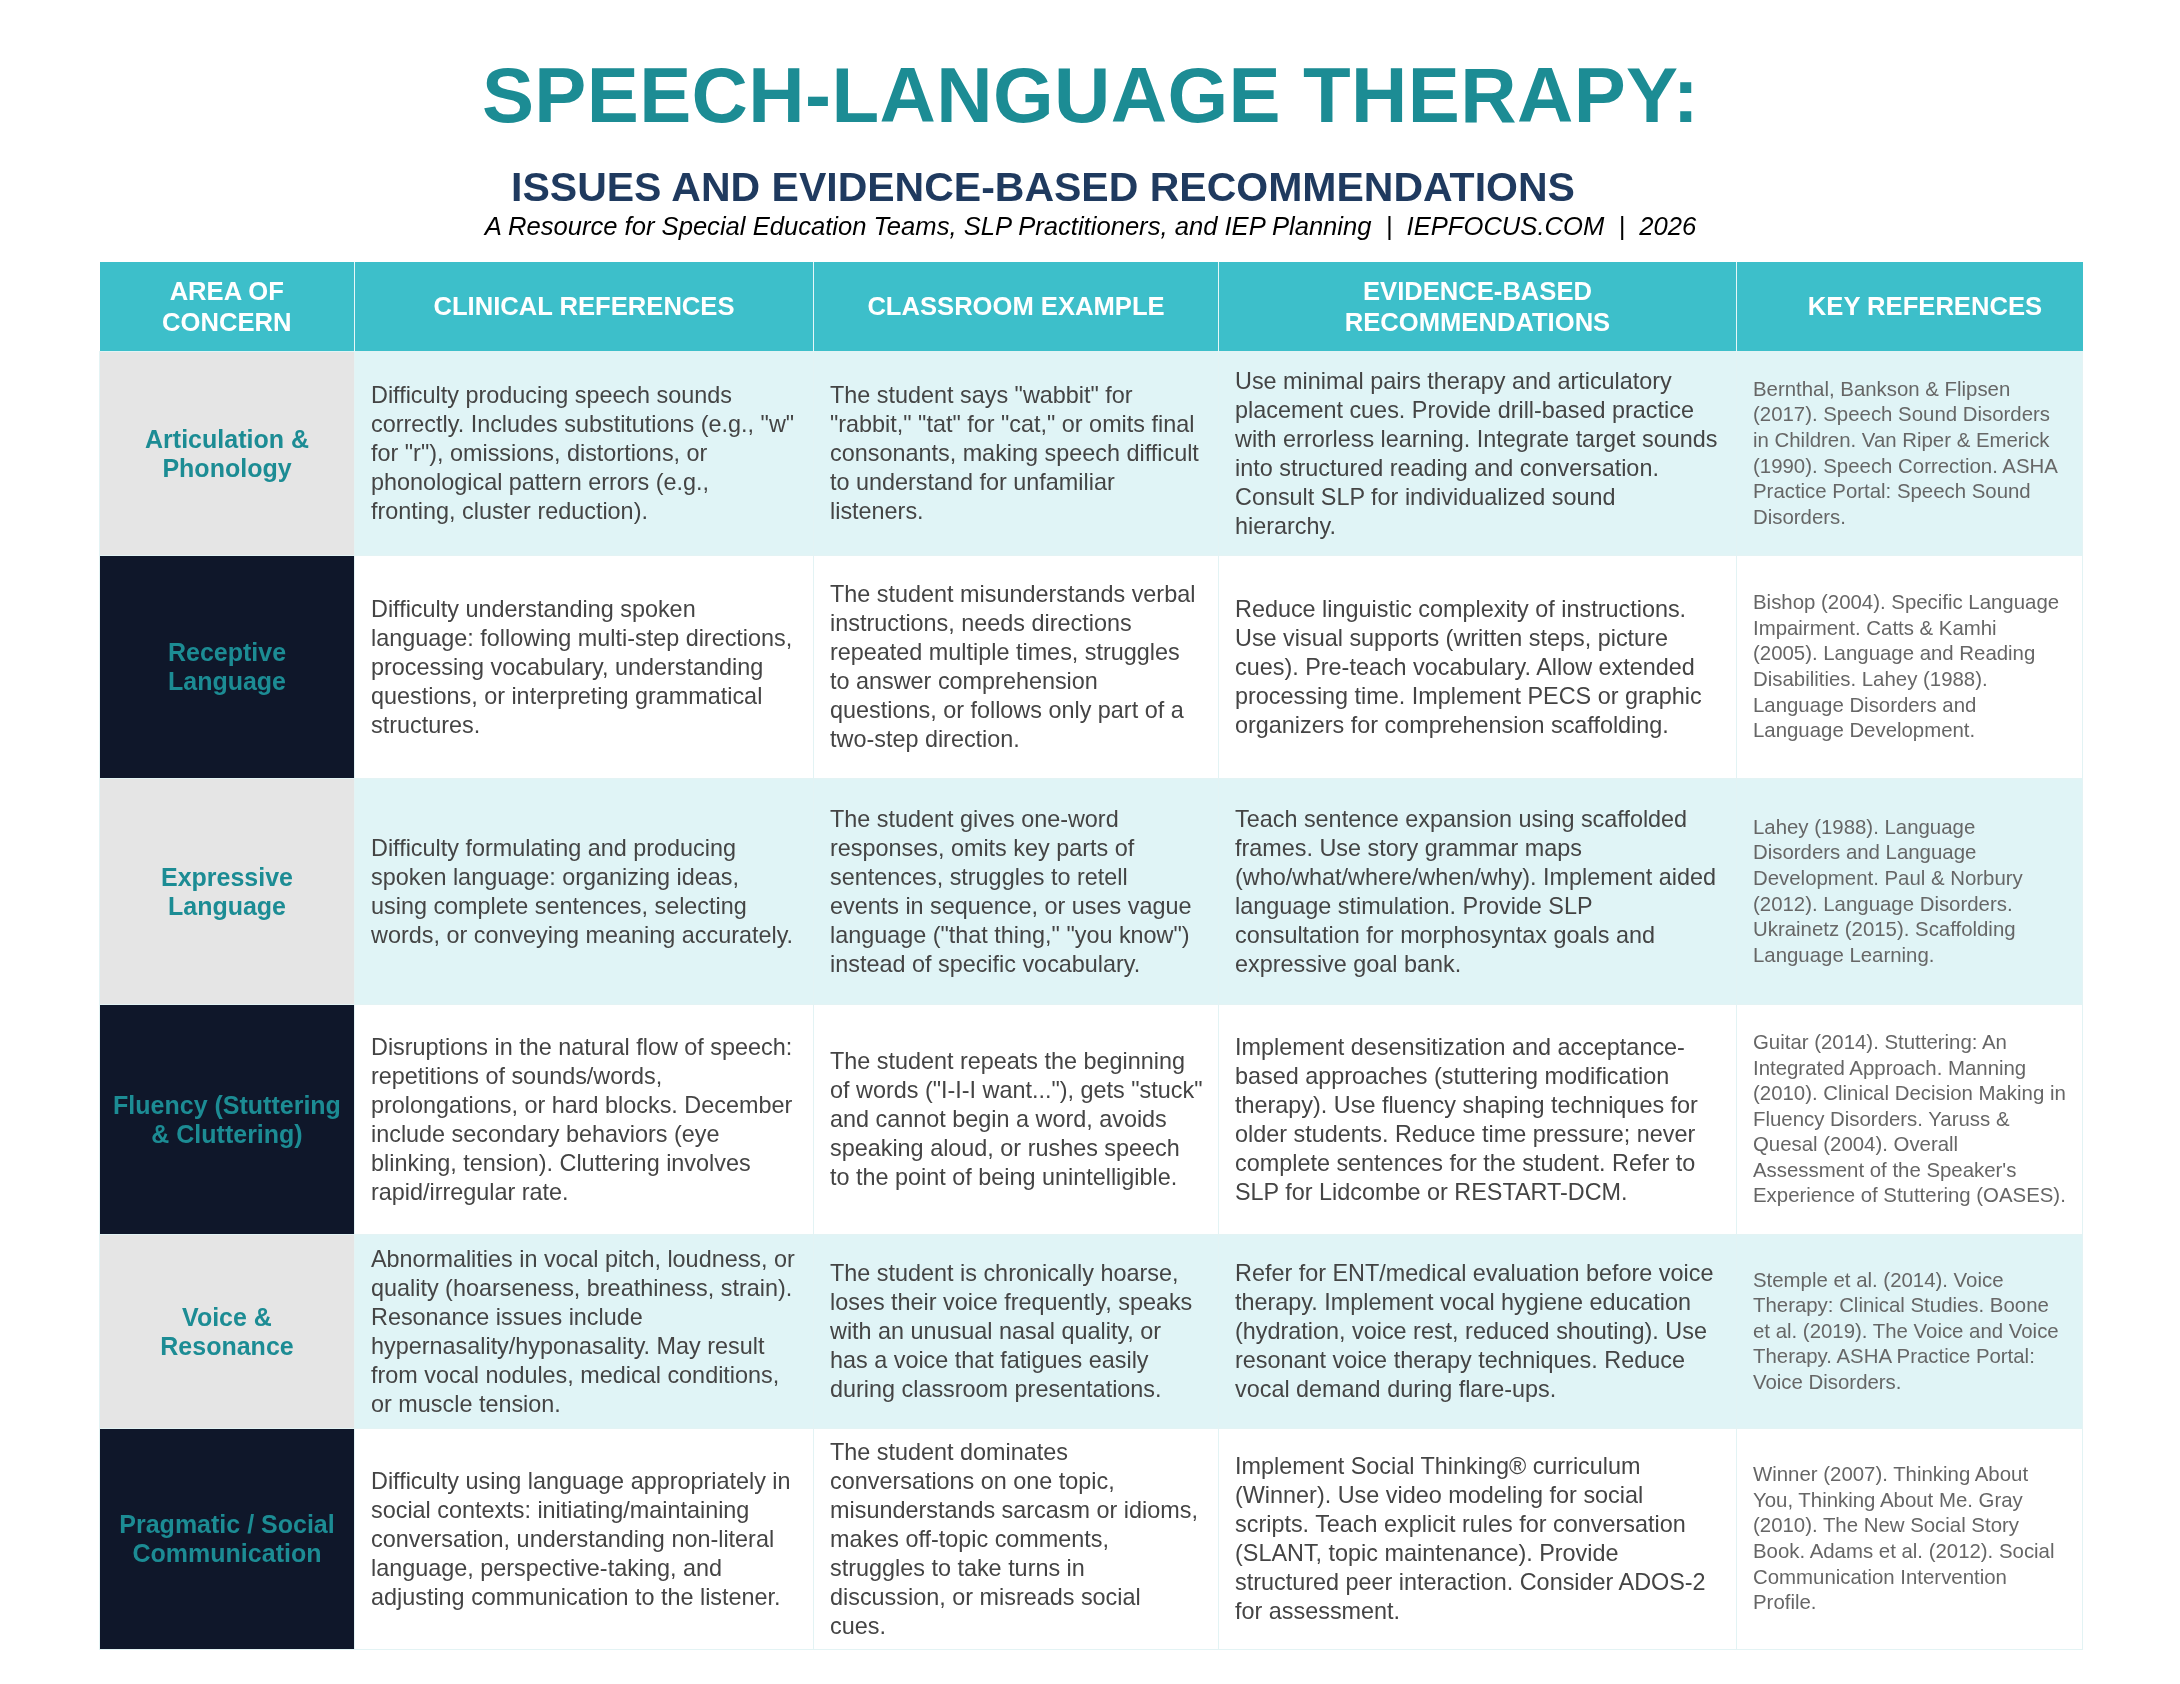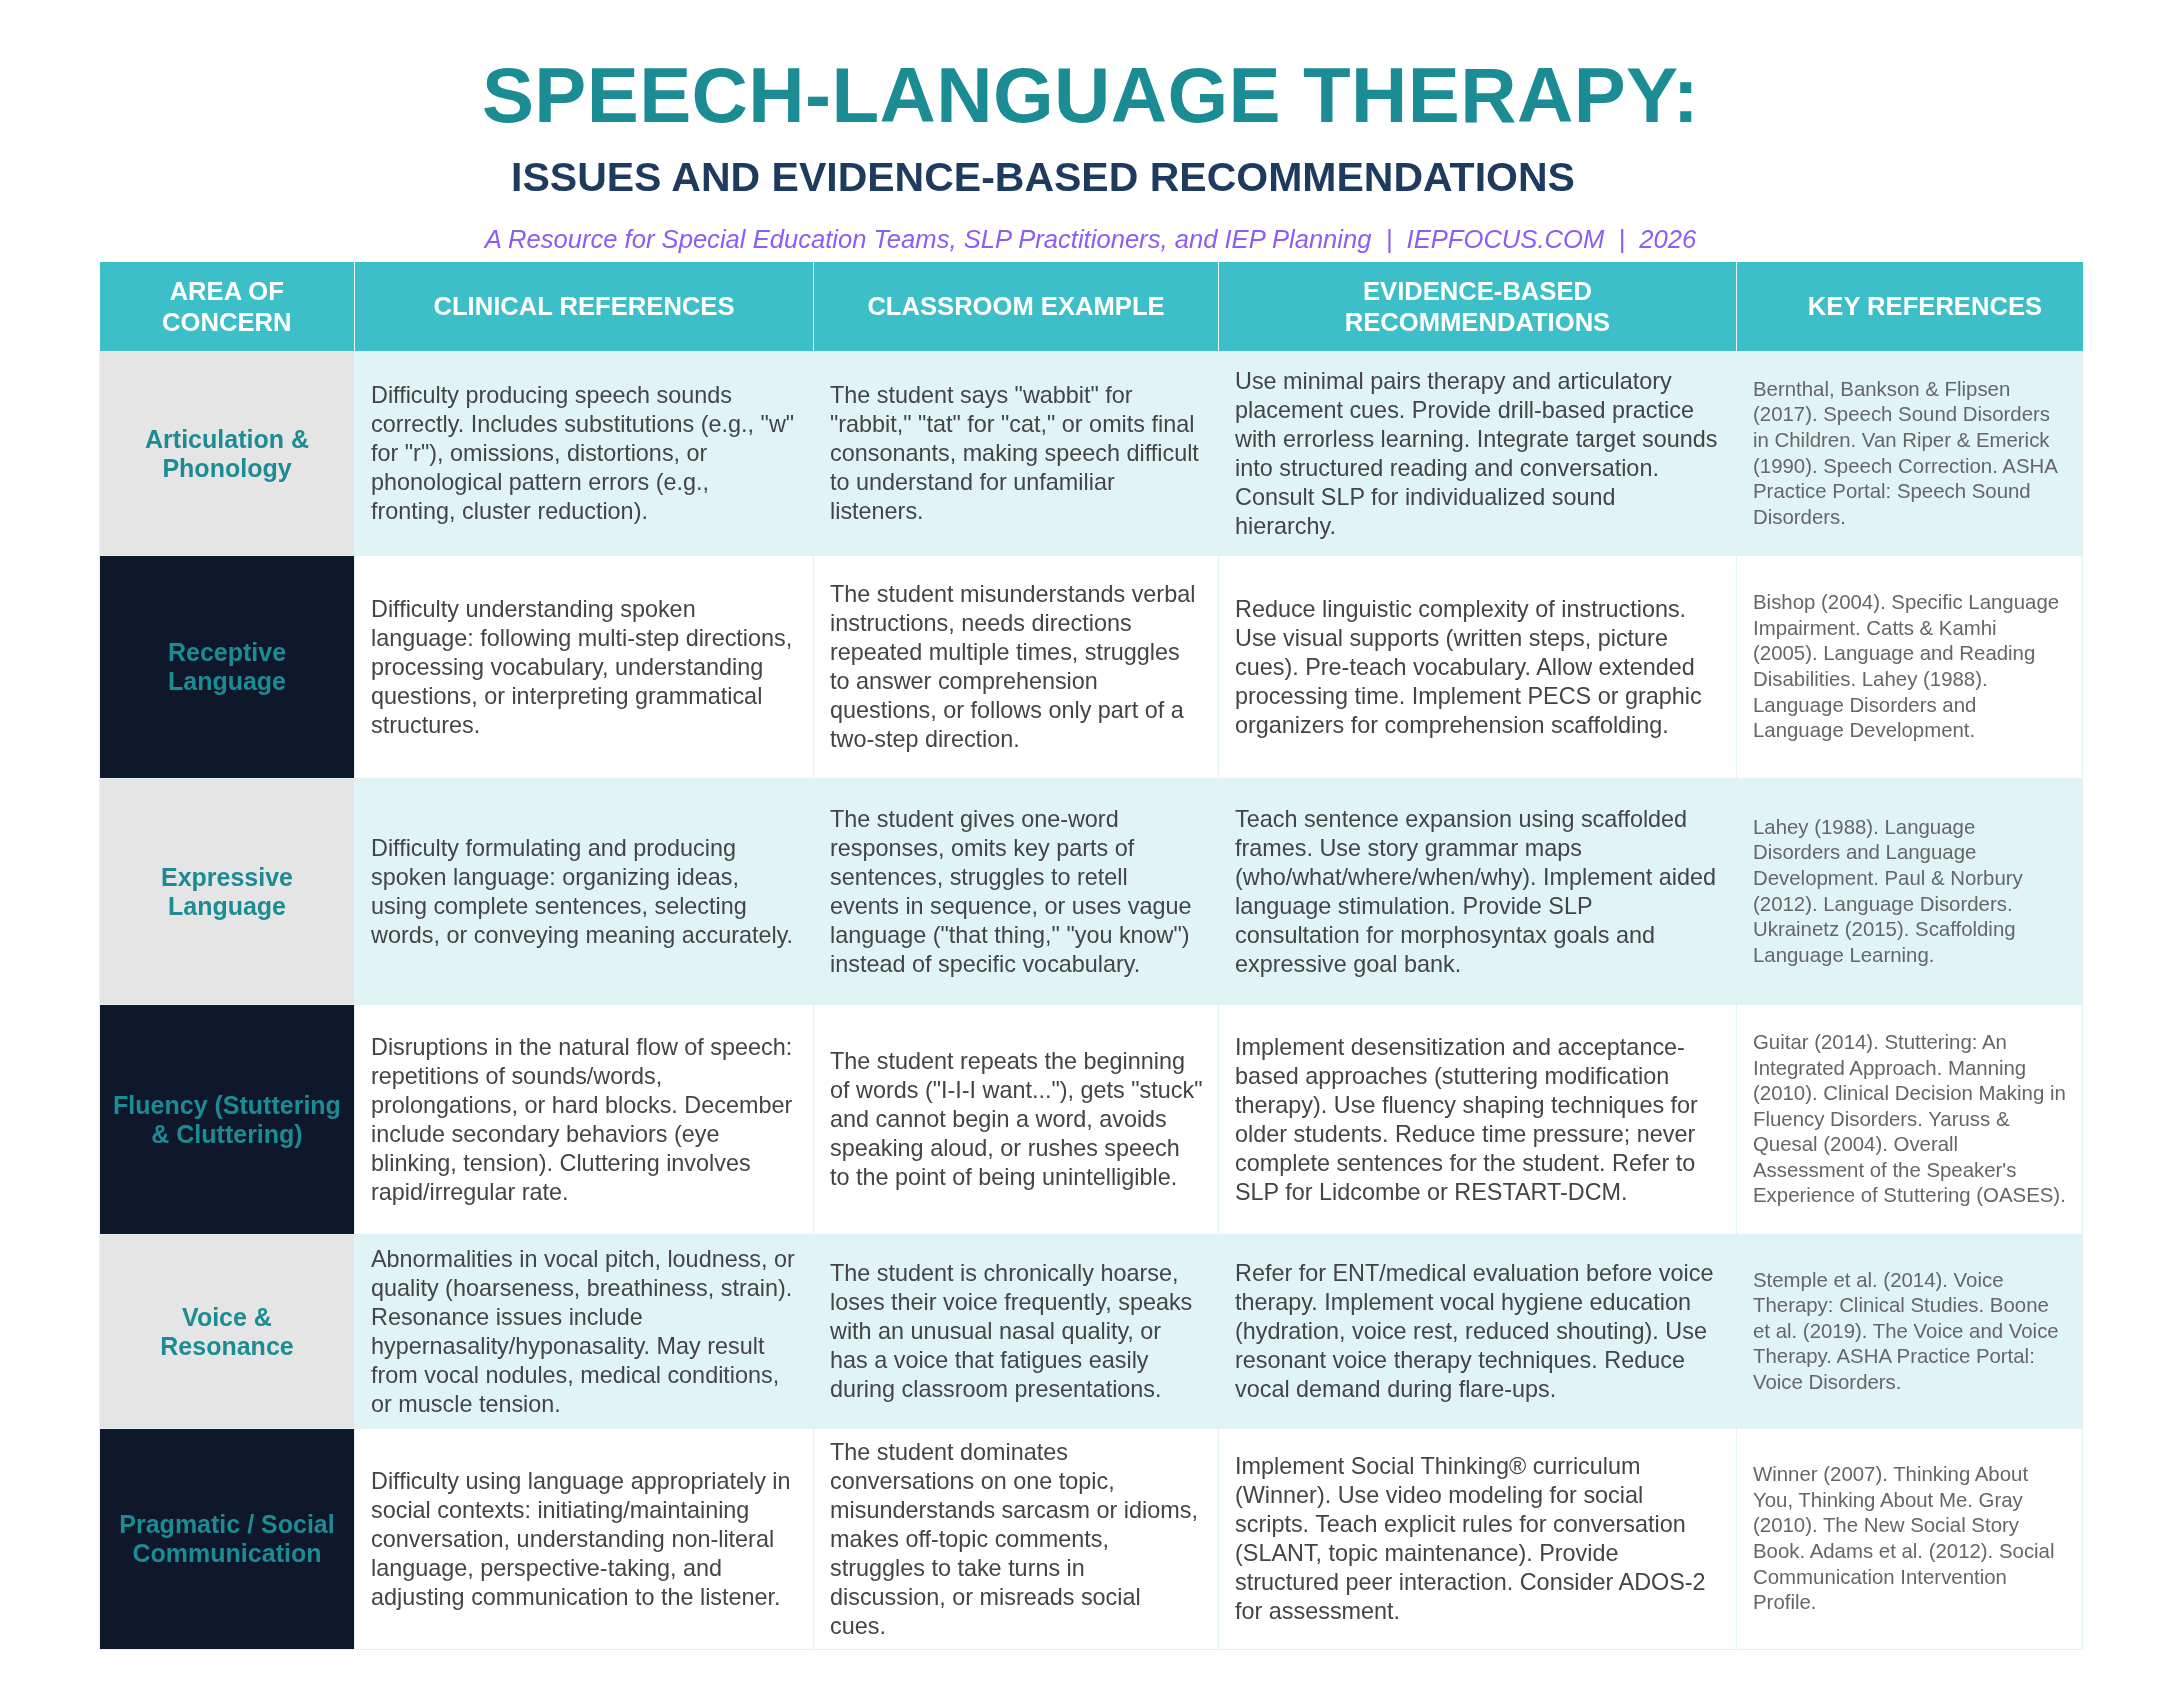--- a/index.html
+++ b/index.html
@@ -1,23 +1,23 @@
 <!DOCTYPE html>
 <html style="font-size:13.6px"><head>
 <meta charset="utf-8">
 <style>
   html, body { margin:0; padding:0; background:#ffffff; }
   body { width:2181px; height:1685px; position:relative; overflow:hidden;
          font-family:"Liberation Sans", sans-serif; }
   .title { position:absolute; left:0; width:2181px; top:51px; text-align:center;
            font-size:78px; font-weight:bold; color:#1c8c94; line-height:89px; margin:0; letter-spacing:0.4px; }
-  .subtitle { position:absolute; left:0; width:2086px; top:153px; text-align:center;
+  .subtitle { position:absolute; left:0; width:2086px; top:163px; text-align:center;
               font-size:41px; font-weight:bold; color:#1f3a5f; line-height:48px; margin:0; }
   .tagline { position:absolute; left:0; width:2181px; top:209px; text-align:center;
-             font-size:25.6px; font-style:italic; color:#8b5cf6; line-height:34px; white-space:pre;margin-top:13px; }
+             font-size:25.6px; font-style:italic; color:#000000; line-height:34px; white-space:pre; }
   table.main { position:absolute; left:99px; top:262px; width:1982px;
                border-collapse:collapse; table-layout:fixed; }
   table.main th { background:#3dbfca; color:#ffffff; font-weight:bold; font-size:25.6px;
                   line-height:31px; height:89px; padding:0 13.6px; text-align:center;
                   border-right:1.7px solid #e6f7f8; vertical-align:middle; }
   table.main th:last-child { border-right:none;padding-left:44px; }
   table.main td { font-size:23.4px; line-height:29px; color:#444444; vertical-align:middle;
                   padding:8.5px 15.3px 8.5px 16px; border:0.9px solid #e3f3f4; }
   table.main tr.odd td { background:#e0f4f6; }
   table.main tr.even td { background:#ffffff; }

